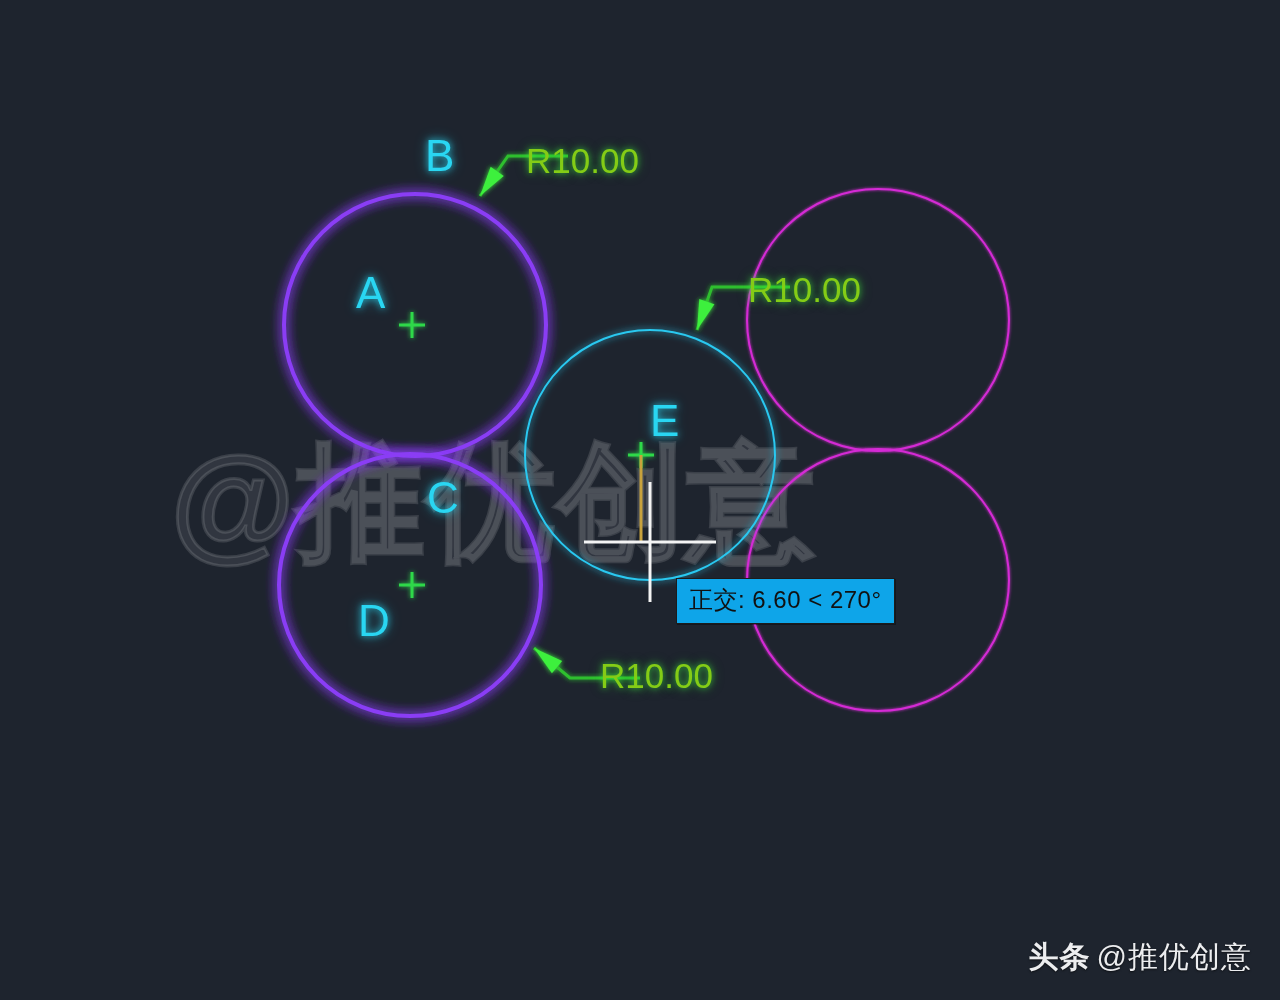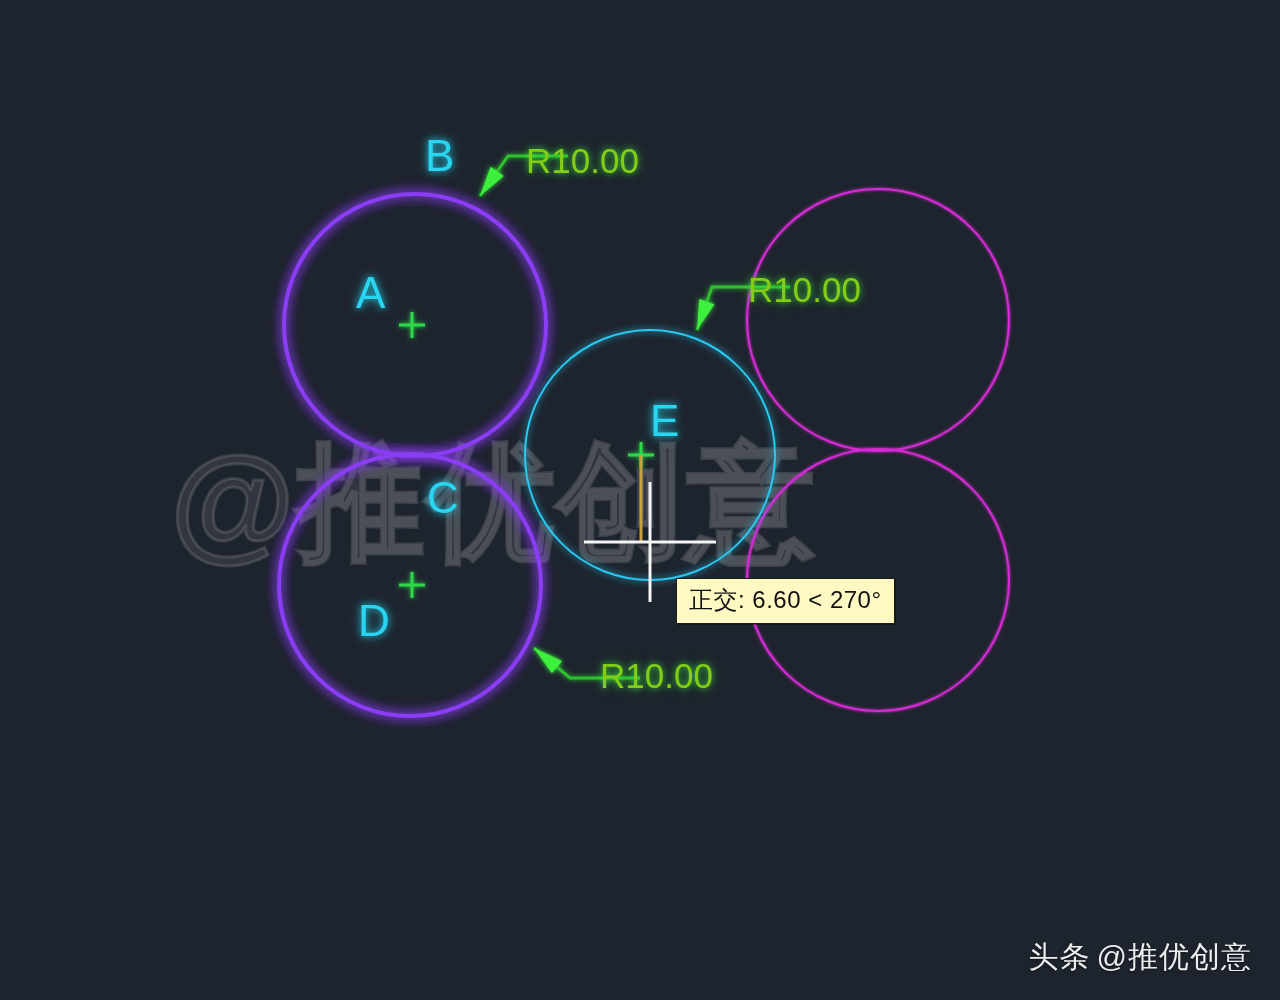--- a/index.html
+++ b/index.html
@@ -44,21 +44,21 @@
   .watermark-corner {
     position: absolute;
     right: 28px;
     bottom: 22px;
     font-size: 30px;
     color: #ecedef;
     white-space: nowrap;
     letter-spacing: 1px;
     text-shadow: 0 1px 2px rgba(0,0,0,0.6);
   }
-  .watermark-corner .wm-strong { font-weight: 400; margin-left: 18px; }
+  .watermark-corner .wm-strong { font-weight: 700; margin-left: 18px; }
   .watermark-corner .wm-handle { font-weight: 400; margin-left: 6px; }
 
   
   .lbl {
     position: absolute;
     white-space: nowrap;
     pointer-events: none;
     user-select: none;
   }
   .lbl-circle {
@@ -72,21 +72,21 @@
     font-size: 35px;
     font-weight: 400;
     text-shadow: 0 0 6px rgba(62,240,62,0.75), 0 0 13px rgba(62,240,62,0.35);
   }
 
   
   .tooltip {
     position: absolute;
     left: 676px;
     top: 578px;
-    background: #fef9c3;
+    background: #0ea5e9;
     border: 1px solid #1c1c1c;
     color: #111111;
     font-size: 24px;
     padding: 5px 12px 7px 12px;
     white-space: nowrap;
     box-shadow: 1px 1px 0 rgba(0,0,0,0.35);
     letter-spacing: 0.5px;
   }
 </style>
 </head>

